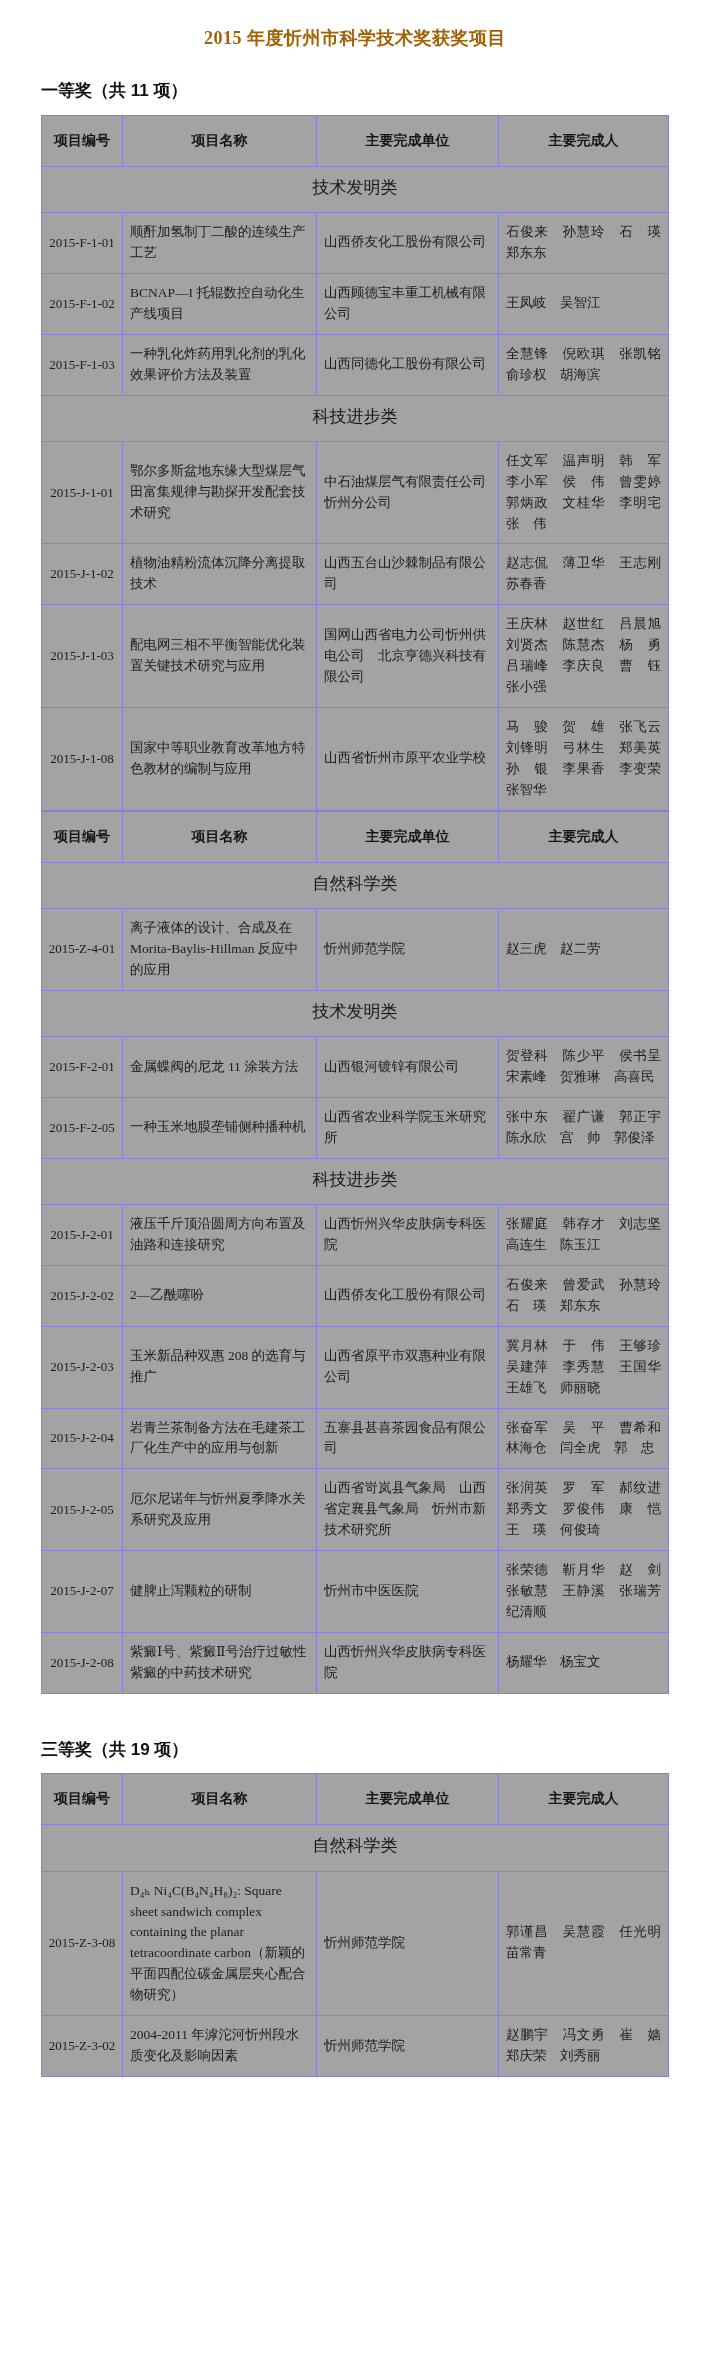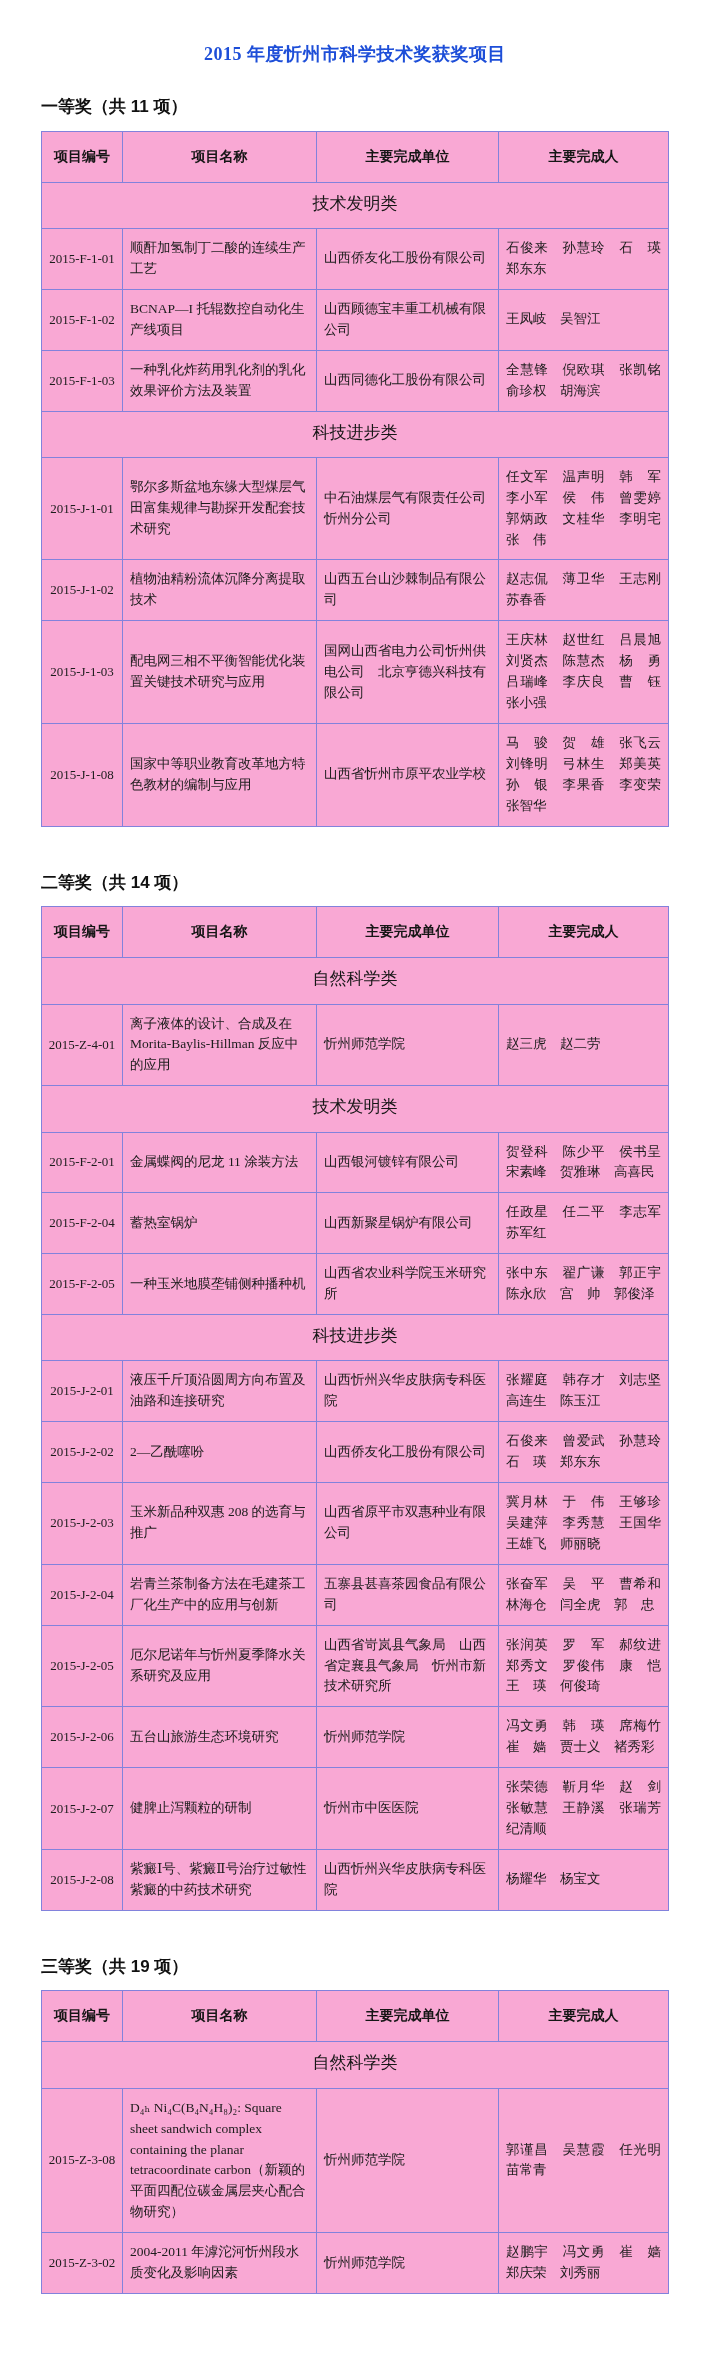--- a/index.html
+++ b/index.html
@@ -10,41 +10,41 @@
   .page {
     width: 702px;
     min-height: 2376px;
     margin: 0 auto;
     background: #ffffff;
     color: #1f1f1f;
     box-sizing: border-box;
     padding-bottom: 40px;
   }
   h1.doc-title {
-    margin: 16px;
+    margin: 0;
     padding: 26px 0 0 8px;
     text-align: center;
     font: bold 18px/1.4 "Liberation Serif", "DejaVu Serif", serif;
     letter-spacing: 0.5px;
-    color: #1d4ed8;
+    color: #a16207;
   }
   .section-heading {
     margin: 46px 0 13px 41px;
     font: bold 17px/1.2 "Liberation Sans", "DejaVu Sans", sans-serif;
     color: #111111;
   }
   #sections > section:first-child .section-heading {
     margin-top: 30px;
   }
   table.awards-table {
     border-collapse: collapse;
     table-layout: fixed;
     margin-left: 41px;
     width: 627px;
-    background: #f9a8d4;
+    background: #a3a3a3;
   }
   table.awards-table th,
   table.awards-table td {
     border: 1px solid #8282dc;
     vertical-align: middle;
     box-sizing: border-box;
   }
   table.awards-table th {
     font: bold 14px/1.3 "Liberation Serif", "DejaVu Serif", serif;
     text-align: center;
@@ -144,21 +144,20 @@
             <tr>
               <td class="id-cell">2015-J-1-08</td>
               <td class="name-cell">国家中等职业教育改革地方特色教材的编制与应用</td>
               <td class="unit-cell">山西省忻州市原平农业学校</td>
               <td class="people-cell">马　骏　贺　雄　张飞云　刘锋明　弓林生　郑美英　孙　银　李果香　李变荣　张智华</td>
             </tr>
           </tbody>
         </table>
       </section>
       <section>
-        <h2 class="section-heading">二等奖（共 14 项）</h2>
         <table class="awards-table">
           <colgroup>
             <col style="width: 81px;">
             <col style="width: 194px;">
             <col style="width: 182px;">
             <col style="width: 170px;">
           </colgroup>
           <thead>
             <tr>
               <th>项目编号</th>
@@ -180,26 +179,20 @@
             <tr>
               <td class="category-cell" colspan="4">技术发明类</td>
             </tr>
             <tr>
               <td class="id-cell">2015-F-2-01</td>
               <td class="name-cell">金属蝶阀的尼龙 11 涂装方法</td>
               <td class="unit-cell">山西银河镀锌有限公司</td>
               <td class="people-cell">贺登科　陈少平　侯书呈　宋素峰　贺雅琳　高喜民</td>
             </tr>
             <tr>
-              <td class="id-cell">2015-F-2-04</td>
-              <td class="name-cell">蓄热室锅炉</td>
-              <td class="unit-cell">山西新聚星锅炉有限公司</td>
-              <td class="people-cell">任政星　任二平　李志军　苏军红</td>
-            </tr>
-            <tr>
               <td class="id-cell">2015-F-2-05</td>
               <td class="name-cell">一种玉米地膜垄铺侧种播种机</td>
               <td class="unit-cell">山西省农业科学院玉米研究所</td>
               <td class="people-cell">张中东　翟广谦　郭正宇　陈永欣　宫　帅　郭俊泽</td>
             </tr>
             <tr>
               <td class="category-cell" colspan="4">科技进步类</td>
             </tr>
             <tr>
               <td class="id-cell">2015-J-2-01</td>
@@ -223,26 +216,20 @@
               <td class="id-cell">2015-J-2-04</td>
               <td class="name-cell">岩青兰茶制备方法在毛建茶工厂化生产中的应用与创新</td>
               <td class="unit-cell">五寨县甚喜茶园食品有限公司</td>
               <td class="people-cell">张奋军　吴　平　曹希和　林海仓　闫全虎　郭　忠</td>
             </tr>
             <tr>
               <td class="id-cell">2015-J-2-05</td>
               <td class="name-cell">厄尔尼诺年与忻州夏季降水关系研究及应用</td>
               <td class="unit-cell">山西省岢岚县气象局　山西省定襄县气象局　忻州市新技术研究所</td>
               <td class="people-cell">张润英　罗　军　郝纹进　郑秀文　罗俊伟　康　恺　王　瑛　何俊琦</td>
-            </tr>
-            <tr>
-              <td class="id-cell">2015-J-2-06</td>
-              <td class="name-cell">五台山旅游生态环境研究</td>
-              <td class="unit-cell">忻州师范学院</td>
-              <td class="people-cell">冯文勇　韩　瑛　席梅竹　崔　嫱　贾士义　褚秀彩</td>
             </tr>
             <tr>
               <td class="id-cell">2015-J-2-07</td>
               <td class="name-cell">健脾止泻颗粒的研制</td>
               <td class="unit-cell">忻州市中医医院</td>
               <td class="people-cell">张荣德　靳月华　赵　剑　张敏慧　王静溪　张瑞芳　纪清顺</td>
             </tr>
             <tr>
               <td class="id-cell">2015-J-2-08</td>
               <td class="name-cell">紫癜Ⅰ号、紫癜Ⅱ号治疗过敏性紫癜的中药技术研究</td>

